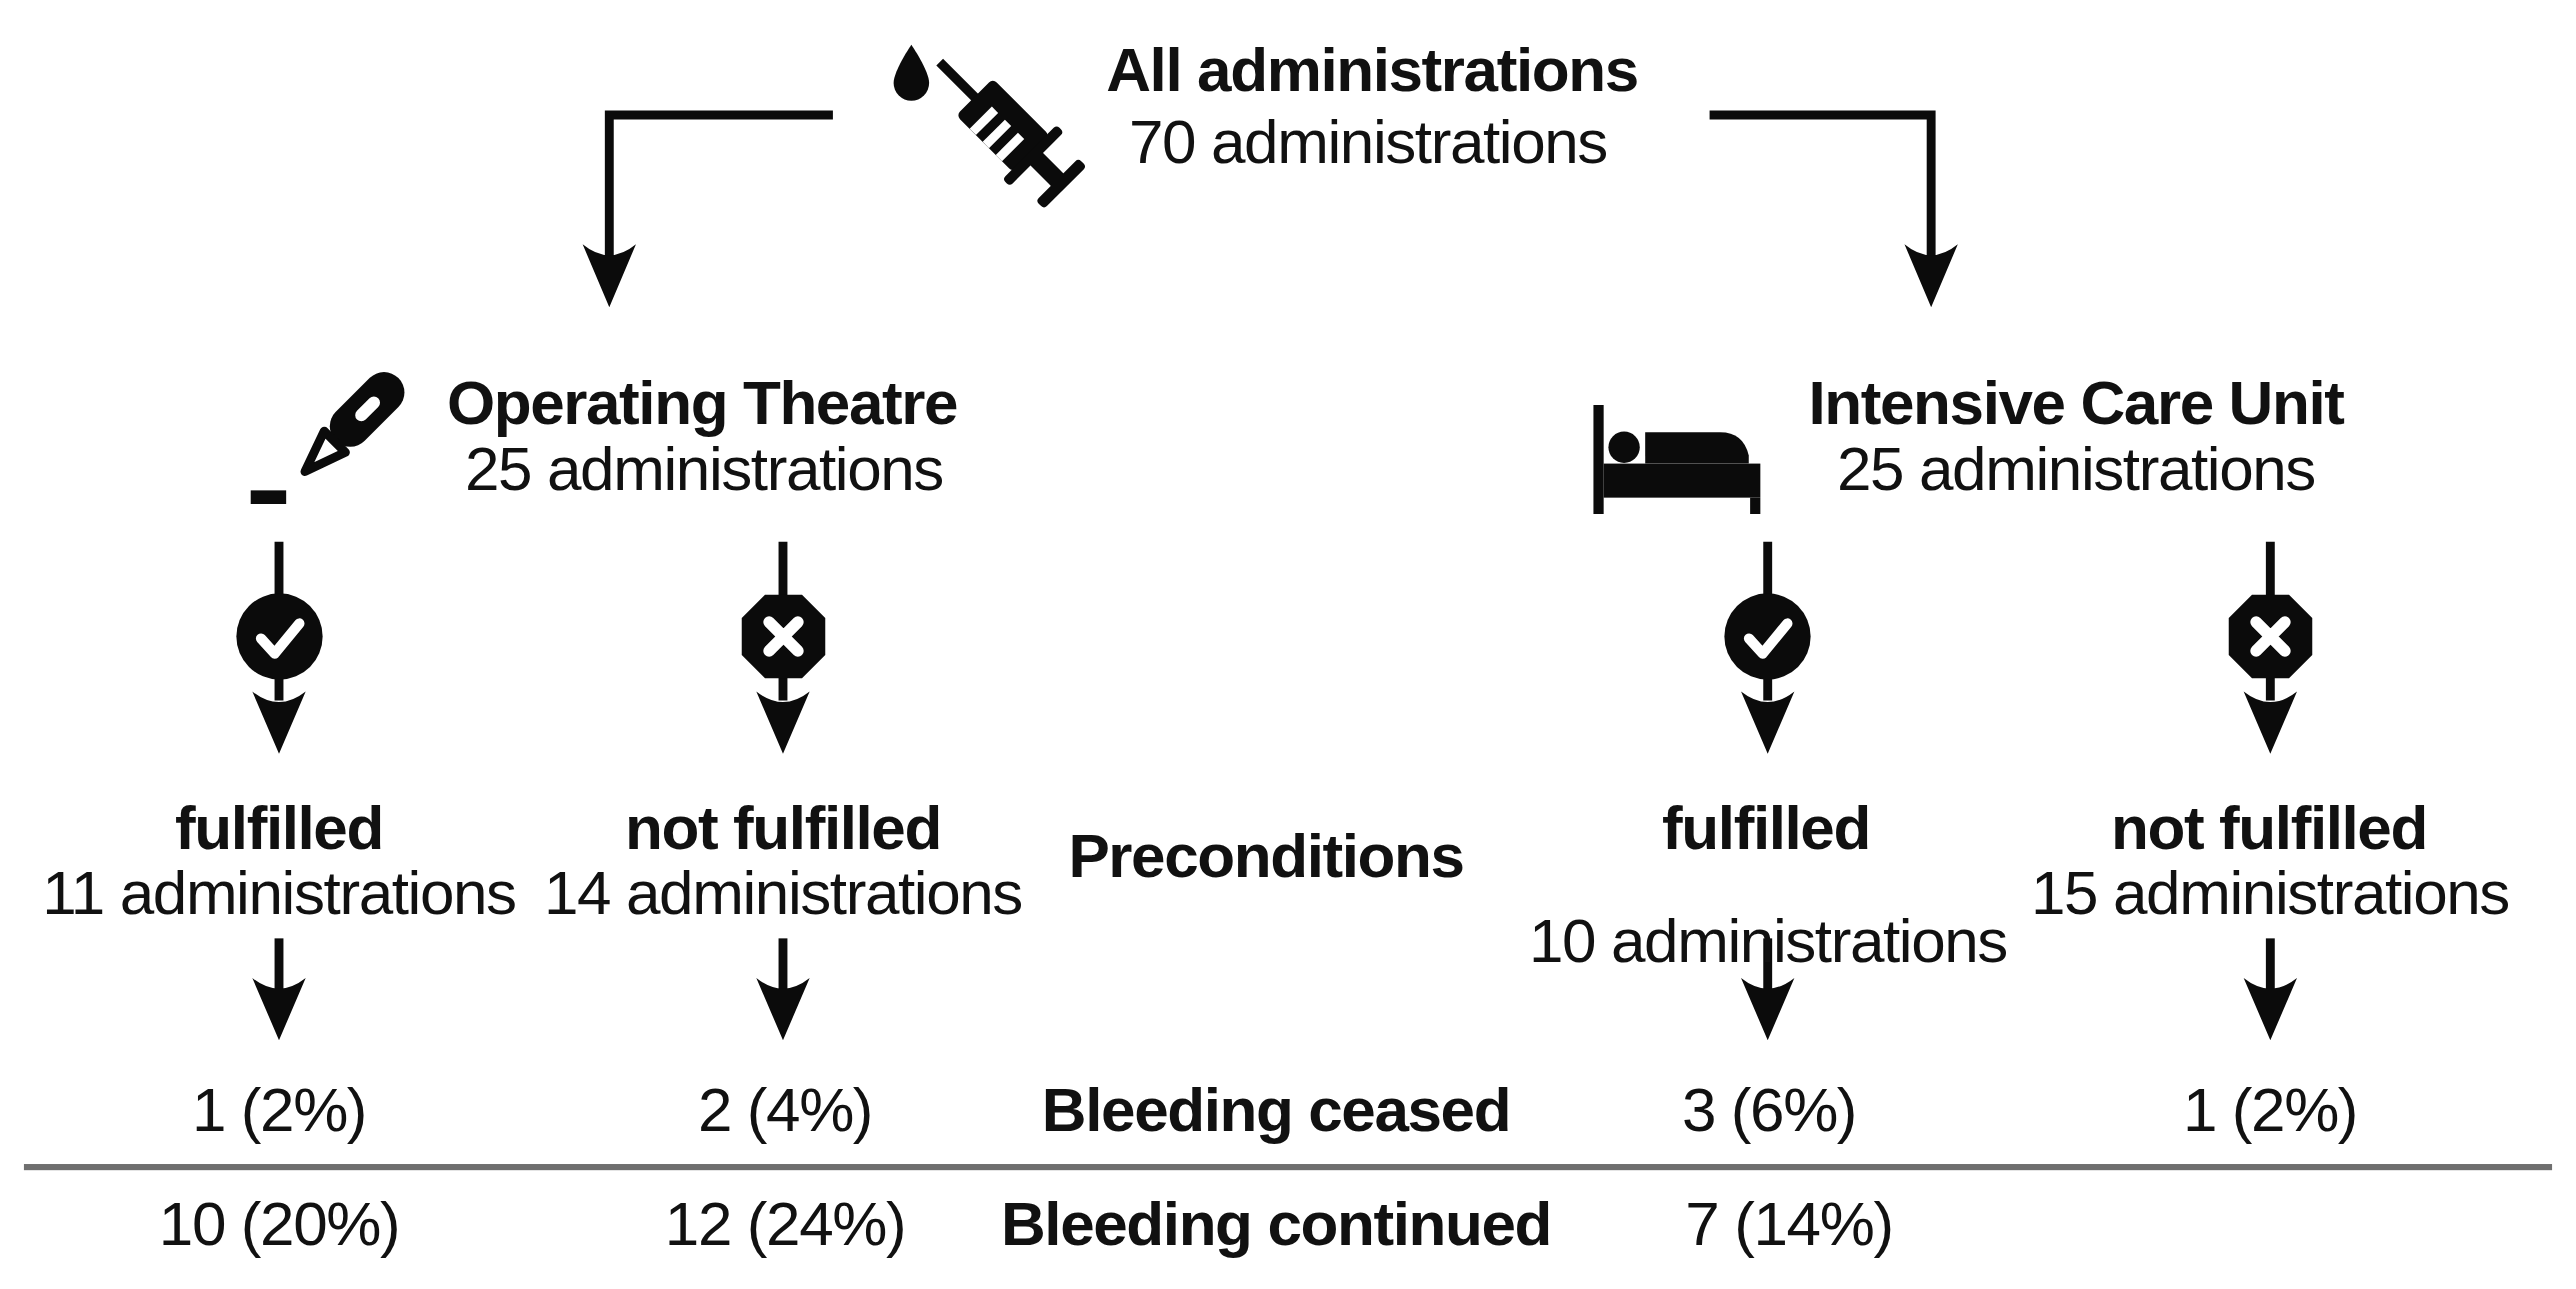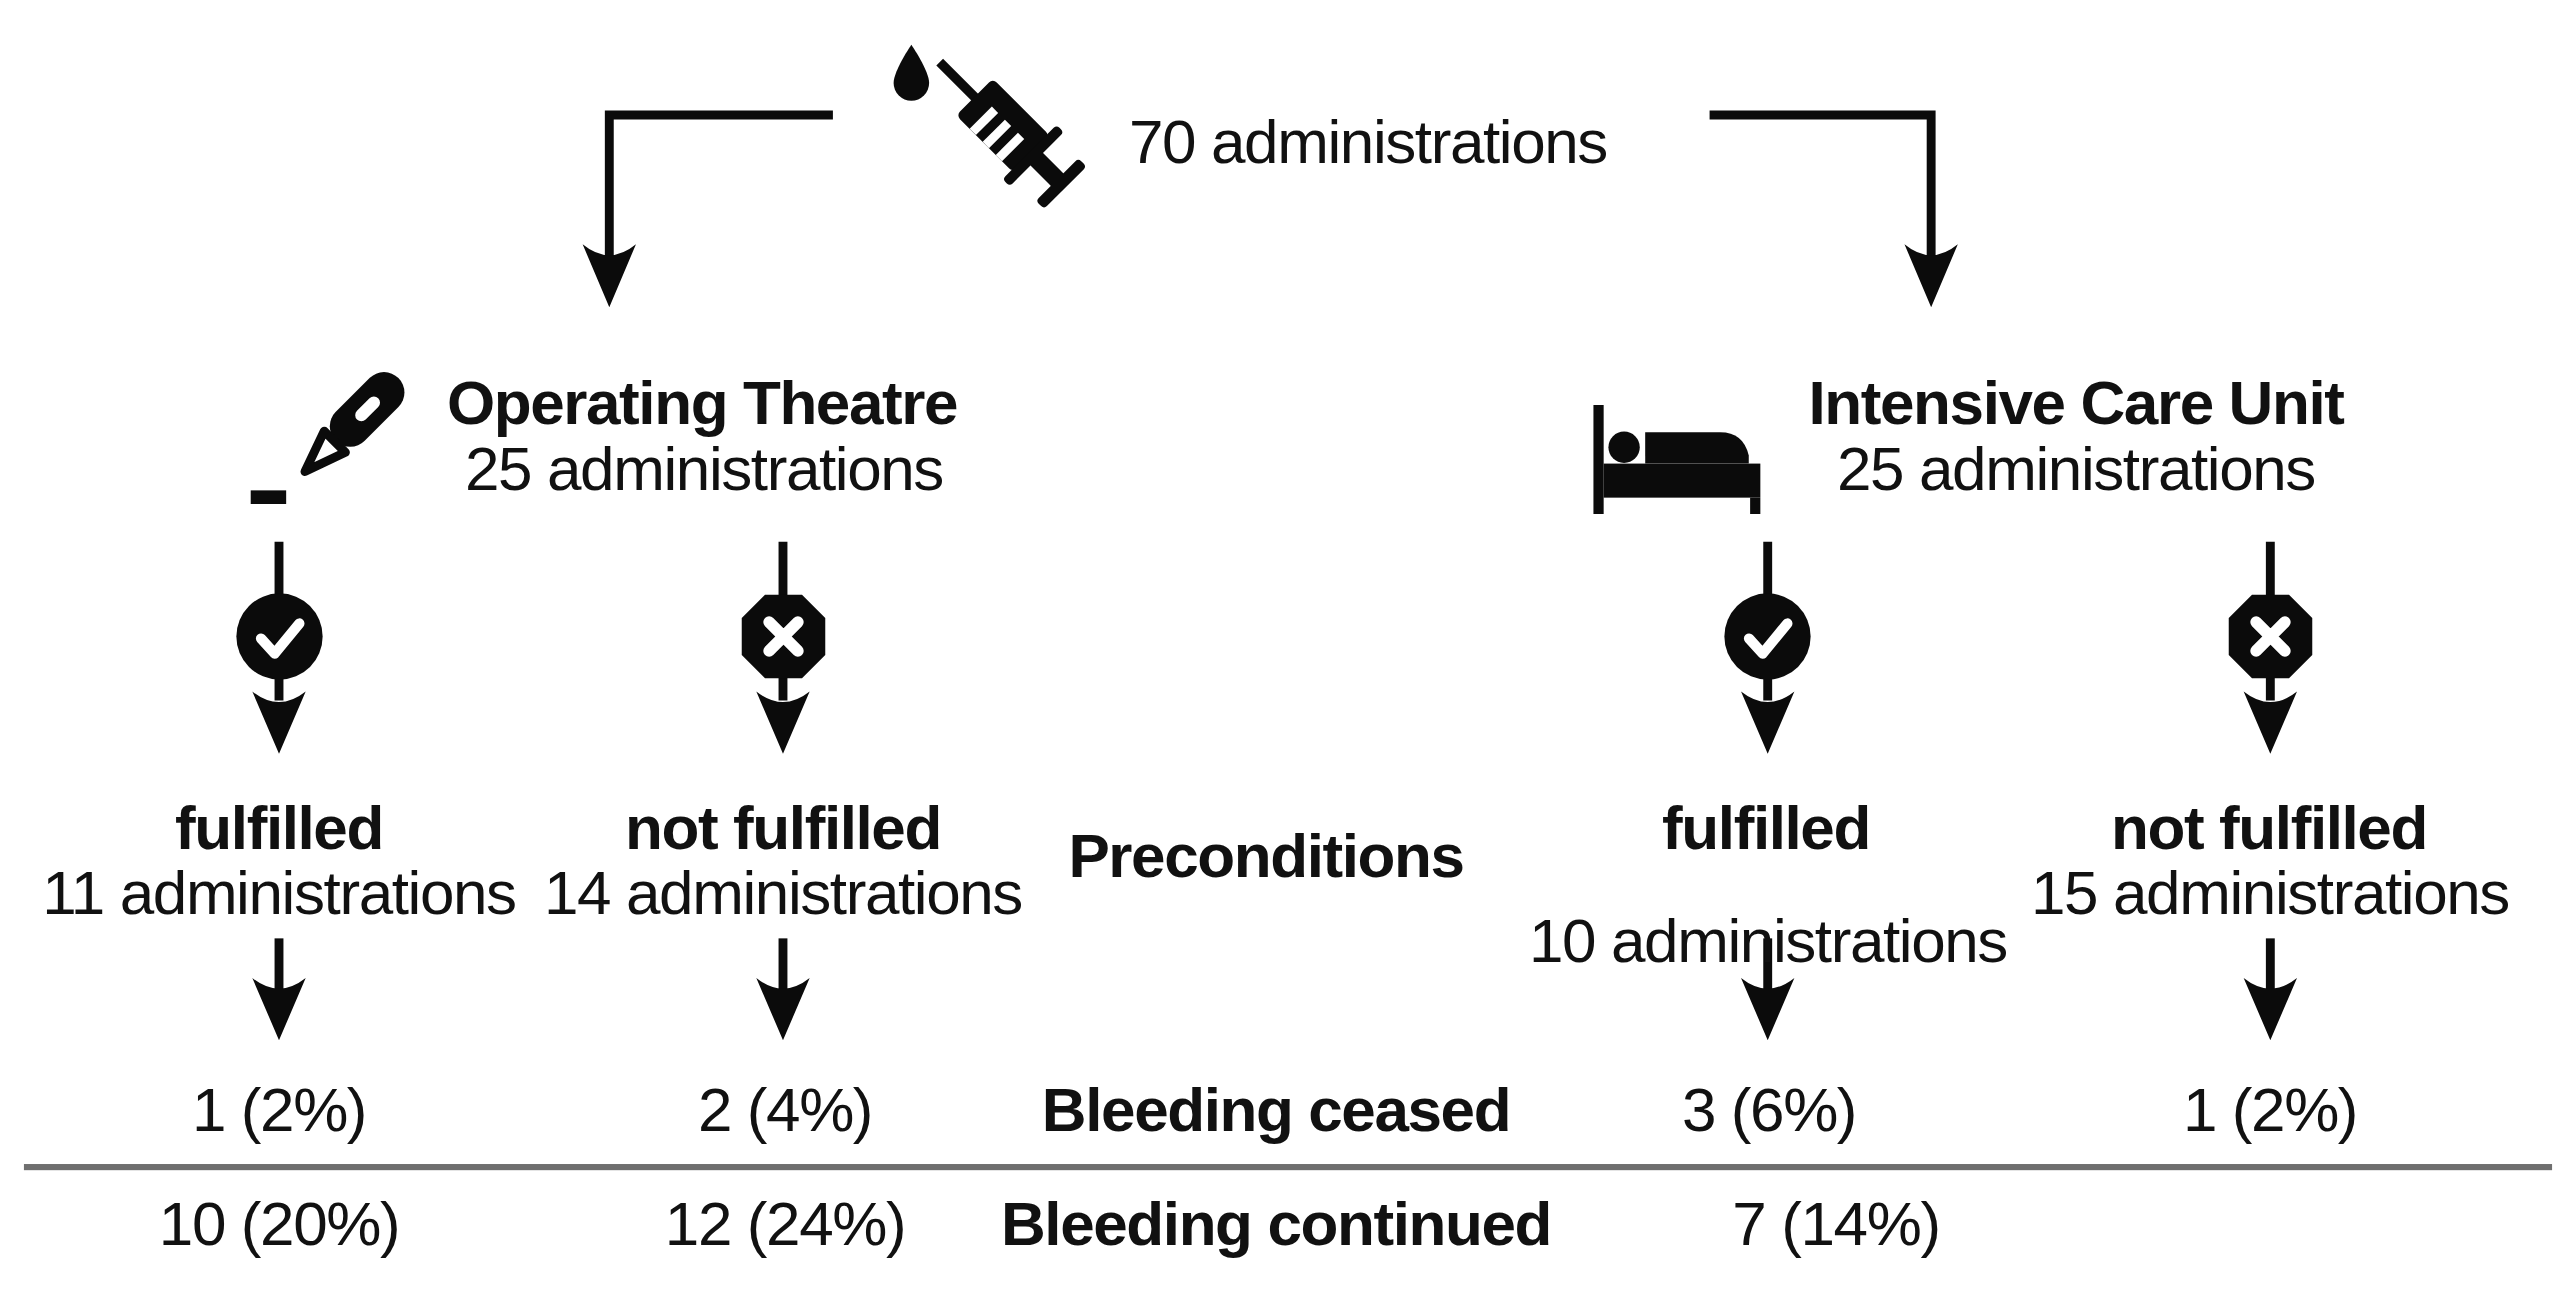--- a/index.html
+++ b/index.html
@@ -112,20 +112,21 @@
   <svg class="icon" style="left:1723px;top:592px;" width="89" height="89" viewBox="0 0 130 130">
     <circle cx="65" cy="65" r="63" fill="#0b0b0b"></circle>
     <path d="M38 68 L58 90 L94 46" stroke="#ffffff" stroke-width="15" fill="none" stroke-linecap="round" stroke-linejoin="round"></path>
   </svg>
 
   <svg class="icon" style="left:2226px;top:592px;" width="89" height="89" viewBox="0 0 130 130">
     <polygon points="38,4 92,4 126,38 126,92 92,126 38,126 4,92 4,38" fill="#0b0b0b"></polygon>
     <path d="M44 44 L86 86 M86 44 L44 86" stroke="#ffffff" stroke-width="17" stroke-linecap="round"></path>
   </svg>
 
+  <div class="t b" style="left:1372px;top:39px;">All administrations</div>
   <div class="t" style="left:1368px;top:111px;">70 administrations</div>
 
   <div class="t b" style="left:702px;top:372px;">Operating Theatre</div>
   <div class="t" style="left:704px;top:438px;">25 administrations</div>
   <div class="t b" style="left:2076px;top:372px;">Intensive Care Unit</div>
   <div class="t" style="left:2076px;top:438px;">25 administrations</div>
 
   <div class="t b" style="left:279px;top:797px;">fulfilled</div>
   <div class="t" style="left:279px;top:862px;">11 administrations</div>
   <div class="t b" style="left:783px;top:797px;">not fulfilled</div>
@@ -139,16 +140,16 @@
   <div class="t b" style="left:1276px;top:1079px;">Bleeding ceased</div>
   <div class="t b" style="left:1276px;top:1193px;text-align:center;">Bleeding continued</div>
 
   <div class="t" style="left:279px;top:1079px;">1 (2%)</div>
   <div class="t" style="left:785px;top:1079px;">2 (4%)</div>
   <div class="t" style="left:1769px;top:1079px;">3 (6%)</div>
   <div class="t" style="left:2270px;top:1079px;">1 (2%)</div>
 
   <div class="t" style="left:279px;top:1193px;">10 (20%)</div>
   <div class="t" style="left:785px;top:1193px;">12 (24%)</div>
-  <div class="t" style="left:1836px;top:1193px;text-align:right;">7 (14%)</div>
+  <div class="t" style="left:1789px;top:1193px;text-align:right;">7 (14%)</div>
 
 </div>
 
 
 </body></html>

